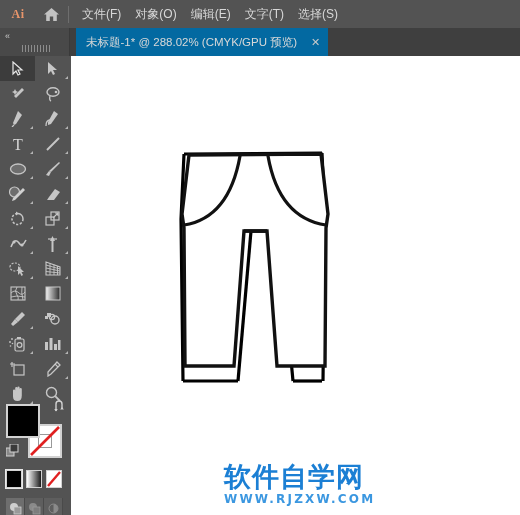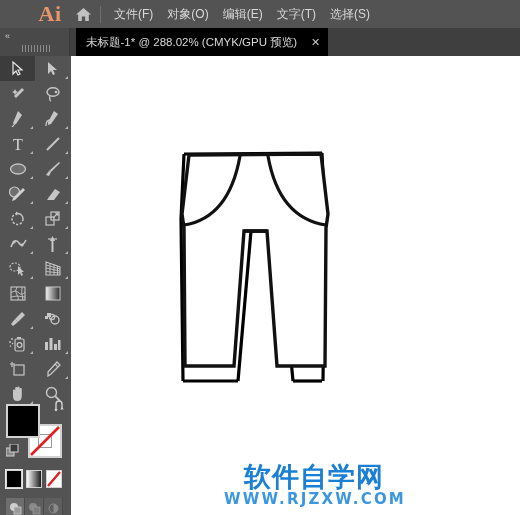--- a/index.html
+++ b/index.html
@@ -18,25 +18,24 @@
   
   .menubar {
     position: absolute; left: 0; top: 0;
     width: 520px; height: 28px;
     background: #535353;
     display: flex; align-items: center;
   }
   .ai-logo {
     width: 36px; text-align: center;
     color: #e8956b;
-    font-size: 22px; font-weight: bold;
+    font-size: 12px; font-weight: bold;
     letter-spacing: 0.5px;
     line-height: 28px;
     font-family: "Liberation Serif", "DejaVu Serif", serif;
-    margin-left: 32px;
   }
   .home-icon {
     width: 30px; height: 28px;
     display: flex; align-items: center; justify-content: center;
   }
   .menu-div {
     width: 1px; height: 17px;
     background: #6e6e6e;
     margin: 0 6px 0 2px;
   }
@@ -70,21 +69,21 @@
   }
   .tool-grip {
     position: absolute; left: 22px; top: 17px;
     width: 28px; height: 7px;
     background: repeating-linear-gradient(to right,
       #8c8c8c 0px, #8c8c8c 1px, transparent 1px, transparent 3px);
   }
   .doc-tab {
     position: absolute; left: 76px; top: 0;
     height: 28px;
-    background: #000000;
+    background: #0369a1;
     display: flex; align-items: center;
     padding: 0 8px 0 10px;
   }
   .doc-tab-title {
     color: #d8d8d8;
     font-size: 11.5px;
     white-space: nowrap;
   }
   .doc-tab-close {
     color: #c9c9c9;
@@ -192,35 +191,35 @@
     overflow: hidden;
   }
   .artwork {
     position: absolute; left: 0; top: 0;
   }
 
   
   .watermark {
     position: absolute; left: 153px; top: 406px;
     width: 160px;
-    text-align: right;
+    text-align: left;
     pointer-events: none;
   }
   .wm-cn {
     color: #1b7fd4;
     font-size: 27px;
     font-weight: bold;
     letter-spacing: 1px;
     line-height: 30px;
     white-space: nowrap;
     font-family: "DejaVu Sans", "Liberation Sans", sans-serif;
   }
   .wm-en {
     color: #3b97e0;
-    font-size: 15px;
+    font-size: 12px;
     font-weight: bold;
     letter-spacing: 2.2px;
     line-height: 14px;
     white-space: nowrap;
     font-family: "DejaVu Sans", "Liberation Sans", sans-serif;
   }
 </style>
 </head>
 <body>
 

